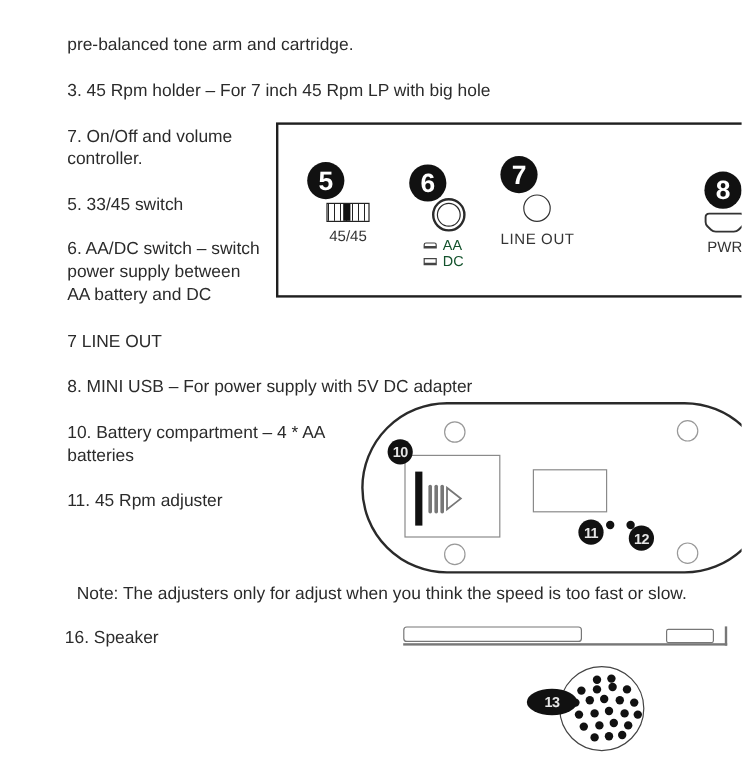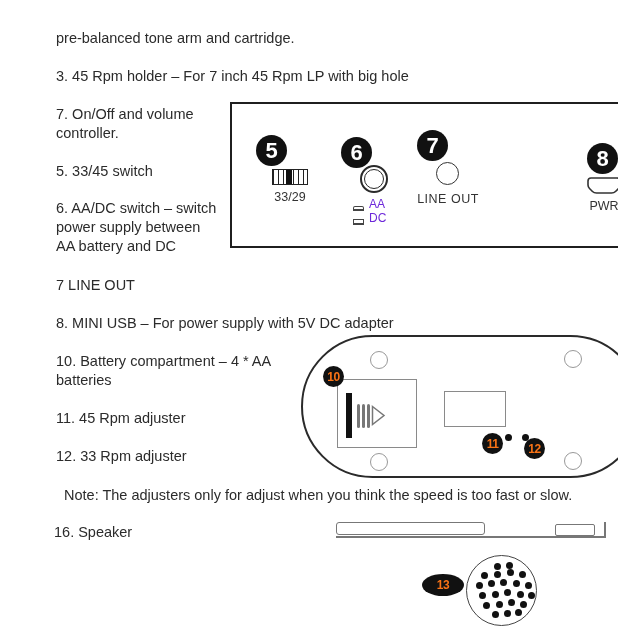--- a/index.html
+++ b/index.html
@@ -10,33 +10,33 @@
   }
   .t { position:absolute; font-size:14.5px; line-height:19px; color:#2b2b2b; }
 
   
   .panel { position:absolute; left:202px; top:102px; width:406px; height:146px;
            border:2px solid #1f1f1f; background:#fff; }
   .callout-lg { position:absolute; width:31px; height:31px; border-radius:50%;
     background:#111; color:#fff; font-weight:bold; font-size:22px;
     display:flex; align-items:center; justify-content:center; }
   .callout-sm { position:absolute; width:21px; height:21px; border-radius:50%;
-    background:#111; color:#f97316; font-weight:bold; font-size:12px;
+    background:#111; color:#e5e5e5; font-weight:bold; font-size:12px;
     display:flex; align-items:center; justify-content:center; letter-spacing:-0.5px; z-index:3; }
   .sw3345 { position:absolute; left:40px; top:65px; width:36px; height:16px;
     border:1.5px solid #222;
     background:repeating-linear-gradient(to right, #222 0 1.5px, transparent 1.5px 5px); }
   .sw3345-bar { position:absolute; left:13px; top:0; width:6px; height:100%; background:#111; }
   .small-label { position:absolute; font-size:12.5px; color:#333; text-align:center; }
   .knob { position:absolute; left:128px; top:61px; width:28px; height:28px;
     border:2px solid #2a2a2a; border-radius:50%; }
   .knob-inner { position:absolute; left:2px; top:2px; right:2px; bottom:2px;
     border:1.5px solid #2a2a2a; border-radius:50%; }
-  .aadc-row { position:absolute; display:flex; align-items:flex-end; gap:5px;
-    font-size:12px; color:#6d28d9; }
+  .aadc-row { position:absolute; display:flex; align-items:center; gap:5px;
+    font-size:12px; color:#14532d; }
   .sw-icon { display:inline-block; width:11px; height:6px;
     border:1px solid #444; border-bottom:2px solid #444; }
   .sw-icon.up { height:5px; border-radius:2px 2px 0 0; }
   .jack { position:absolute; left:204px; top:58px; width:23px; height:23px;
     border:1.5px solid #333; border-radius:50%; }
 
   
   .bottomview { position:absolute; left:273px; top:335px; width:341px; height:143px;
     border:2px solid #2a2a2a; border-radius:72px; background:#fff; }
   .foot { position:absolute; width:18px; height:18px; border:1.5px solid #999;
@@ -69,30 +69,29 @@
 
   <div class="t" style="left:28px; top:29px; width:420px">pre-balanced tone arm and cartridge.</div>
   <div class="t" style="left:28px; top:67px; width:420px">3. 45 Rpm holder – For 7 inch 45 Rpm LP with big hole</div>
   <div class="t" style="left:28px; top:105px; width:142px">7. On/Off and volume controller.</div>
   <div class="t" style="left:28px; top:162px; width:180px">5. 33/45 switch</div>
   <div class="t" style="left:28px; top:199px; width:164px">6. AA/DC switch – switch power supply between AA battery and DC</div>
   <div class="t" style="left:28px; top:276px; width:180px">7 LINE OUT</div>
   <div class="t" style="left:28px; top:314px; width:420px">8. MINI USB – For power supply with 5V DC adapter</div>
   <div class="t" style="left:28px; top:352px; width:234px">10. Battery compartment – 4 * AA batteries</div>
   <div class="t" style="left:28px; top:409px; width:220px">11. 45 Rpm adjuster</div>
-  <div class="t" style="left:28px; top:447px; width:220px">12. 33 Rpm adjuster</div>
   <div class="t" style="left:36px; top:486px; width:560px">Note: The adjusters only for adjust when you think the speed is too fast or slow.</div>
   <div class="t" style="left:26px; top:523px; width:150px">16. Speaker</div>
 
   <div class="panel">
     <div class="callout-lg" style="left:24px; top:31px">5</div>
     <div class="sw3345">
       <div class="sw3345-bar"></div>
     </div>
-    <div class="small-label" style="left:36px; top:86px; width:44px">33/29</div>
+    <div class="small-label" style="left:36px; top:86px; width:44px">45/45</div>
 
     <div class="callout-lg" style="left:109px; top:33px">6</div>
     <div class="knob">
       <div class="knob-inner"></div>
     </div>
     <div class="aadc-row" style="left:121px; top:93px">
       <span class="sw-icon up"></span>
       <span>AA</span>
     </div>
     <div class="aadc-row" style="left:121px; top:107px">
@@ -134,21 +133,21 @@
     <div class="adj-dot" style="left:202px; top:97px"></div>
     <div class="adj-dot" style="left:219px; top:97px"></div>
     <div class="callout-sm" style="left:221px; top:101px">12</div>
   </div>
 
   <div class="side-longbar"></div>
   <div class="side-smallrect"></div>
   <div class="side-baseline"></div>
   <div class="side-vline"></div>
 
-  <div class="callout-sm" style="left:394px; top:574px; width:42px; height:22px">13</div>
+  <div class="callout-sm" style="left:411px; top:574px; width:42px; height:22px">13</div>
   <div class="speaker">
       <div class="spk-dot" style="left: 26.5px; top: 6.5px;"></div>
       <div class="spk-dot" style="left: 38.5px; top: 5.5px;"></div>
       <div class="spk-dot" style="left: 13.5px; top: 15.5px;"></div>
       <div class="spk-dot" style="left: 26.5px; top: 14.5px;"></div>
       <div class="spk-dot" style="left: 39.5px; top: 12.5px;"></div>
       <div class="spk-dot" style="left: 51.5px; top: 14.5px;"></div>
       <div class="spk-dot" style="left: 8.5px; top: 25.5px;"></div>
       <div class="spk-dot" style="left: 20.5px; top: 23.5px;"></div>
       <div class="spk-dot" style="left: 32.5px; top: 22.5px;"></div>

